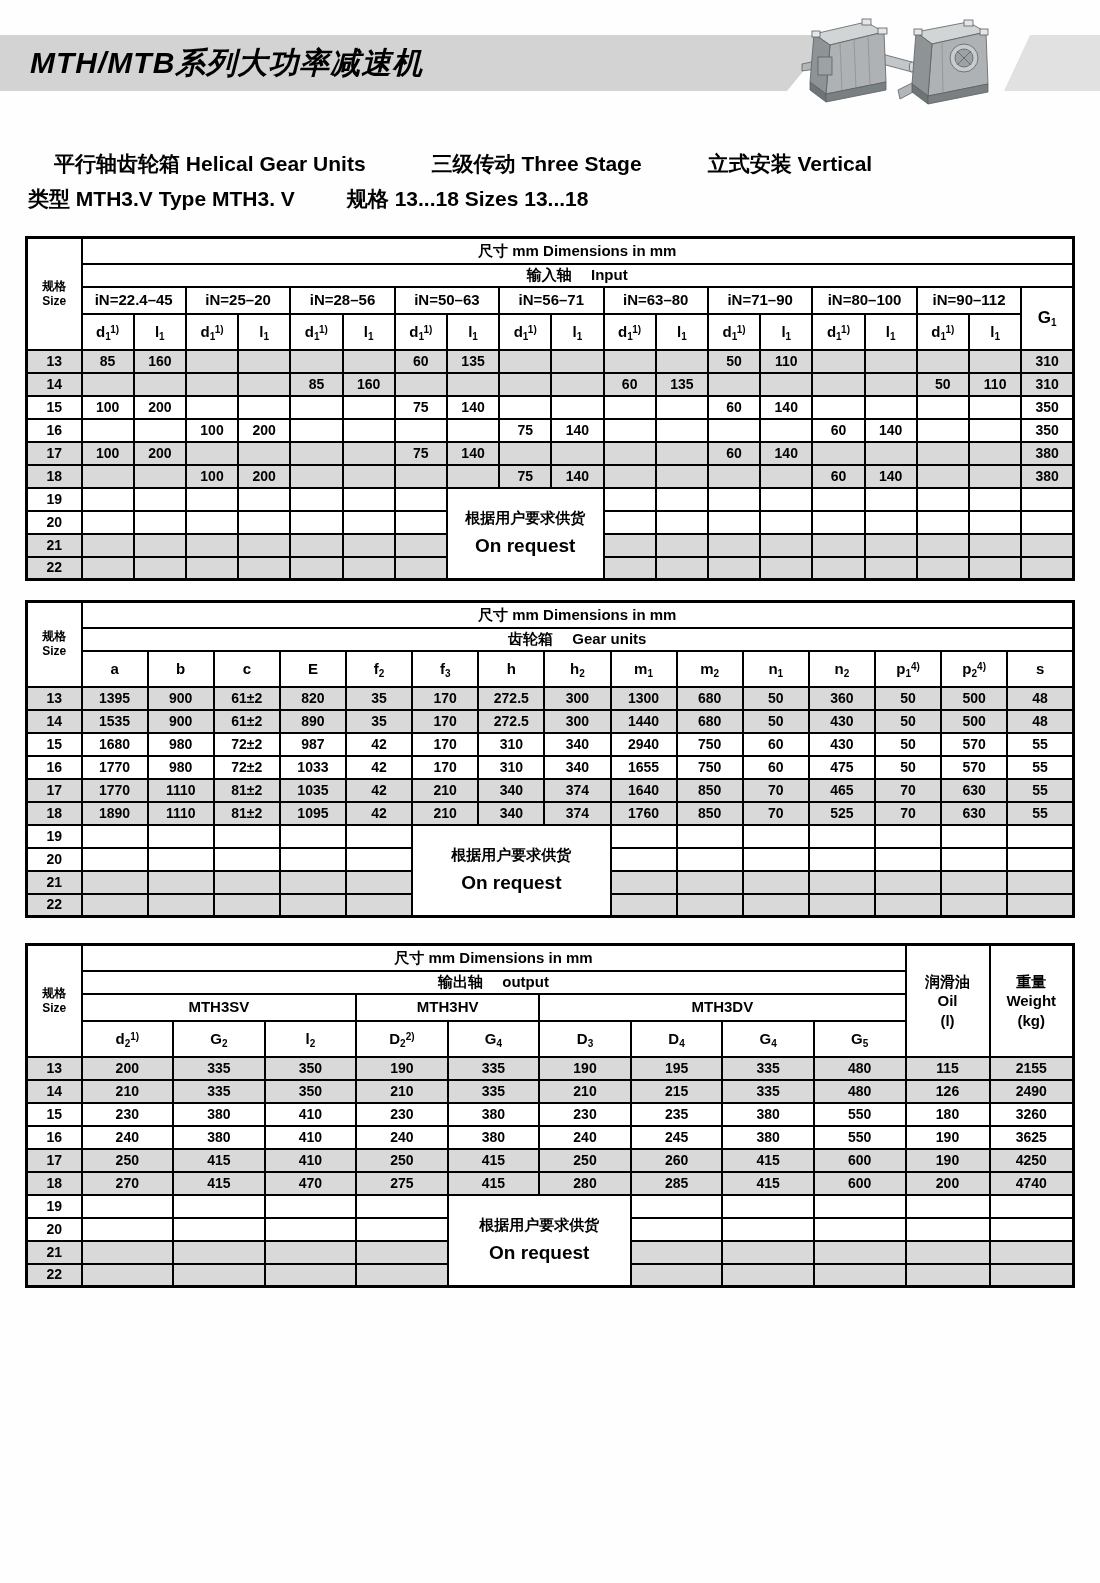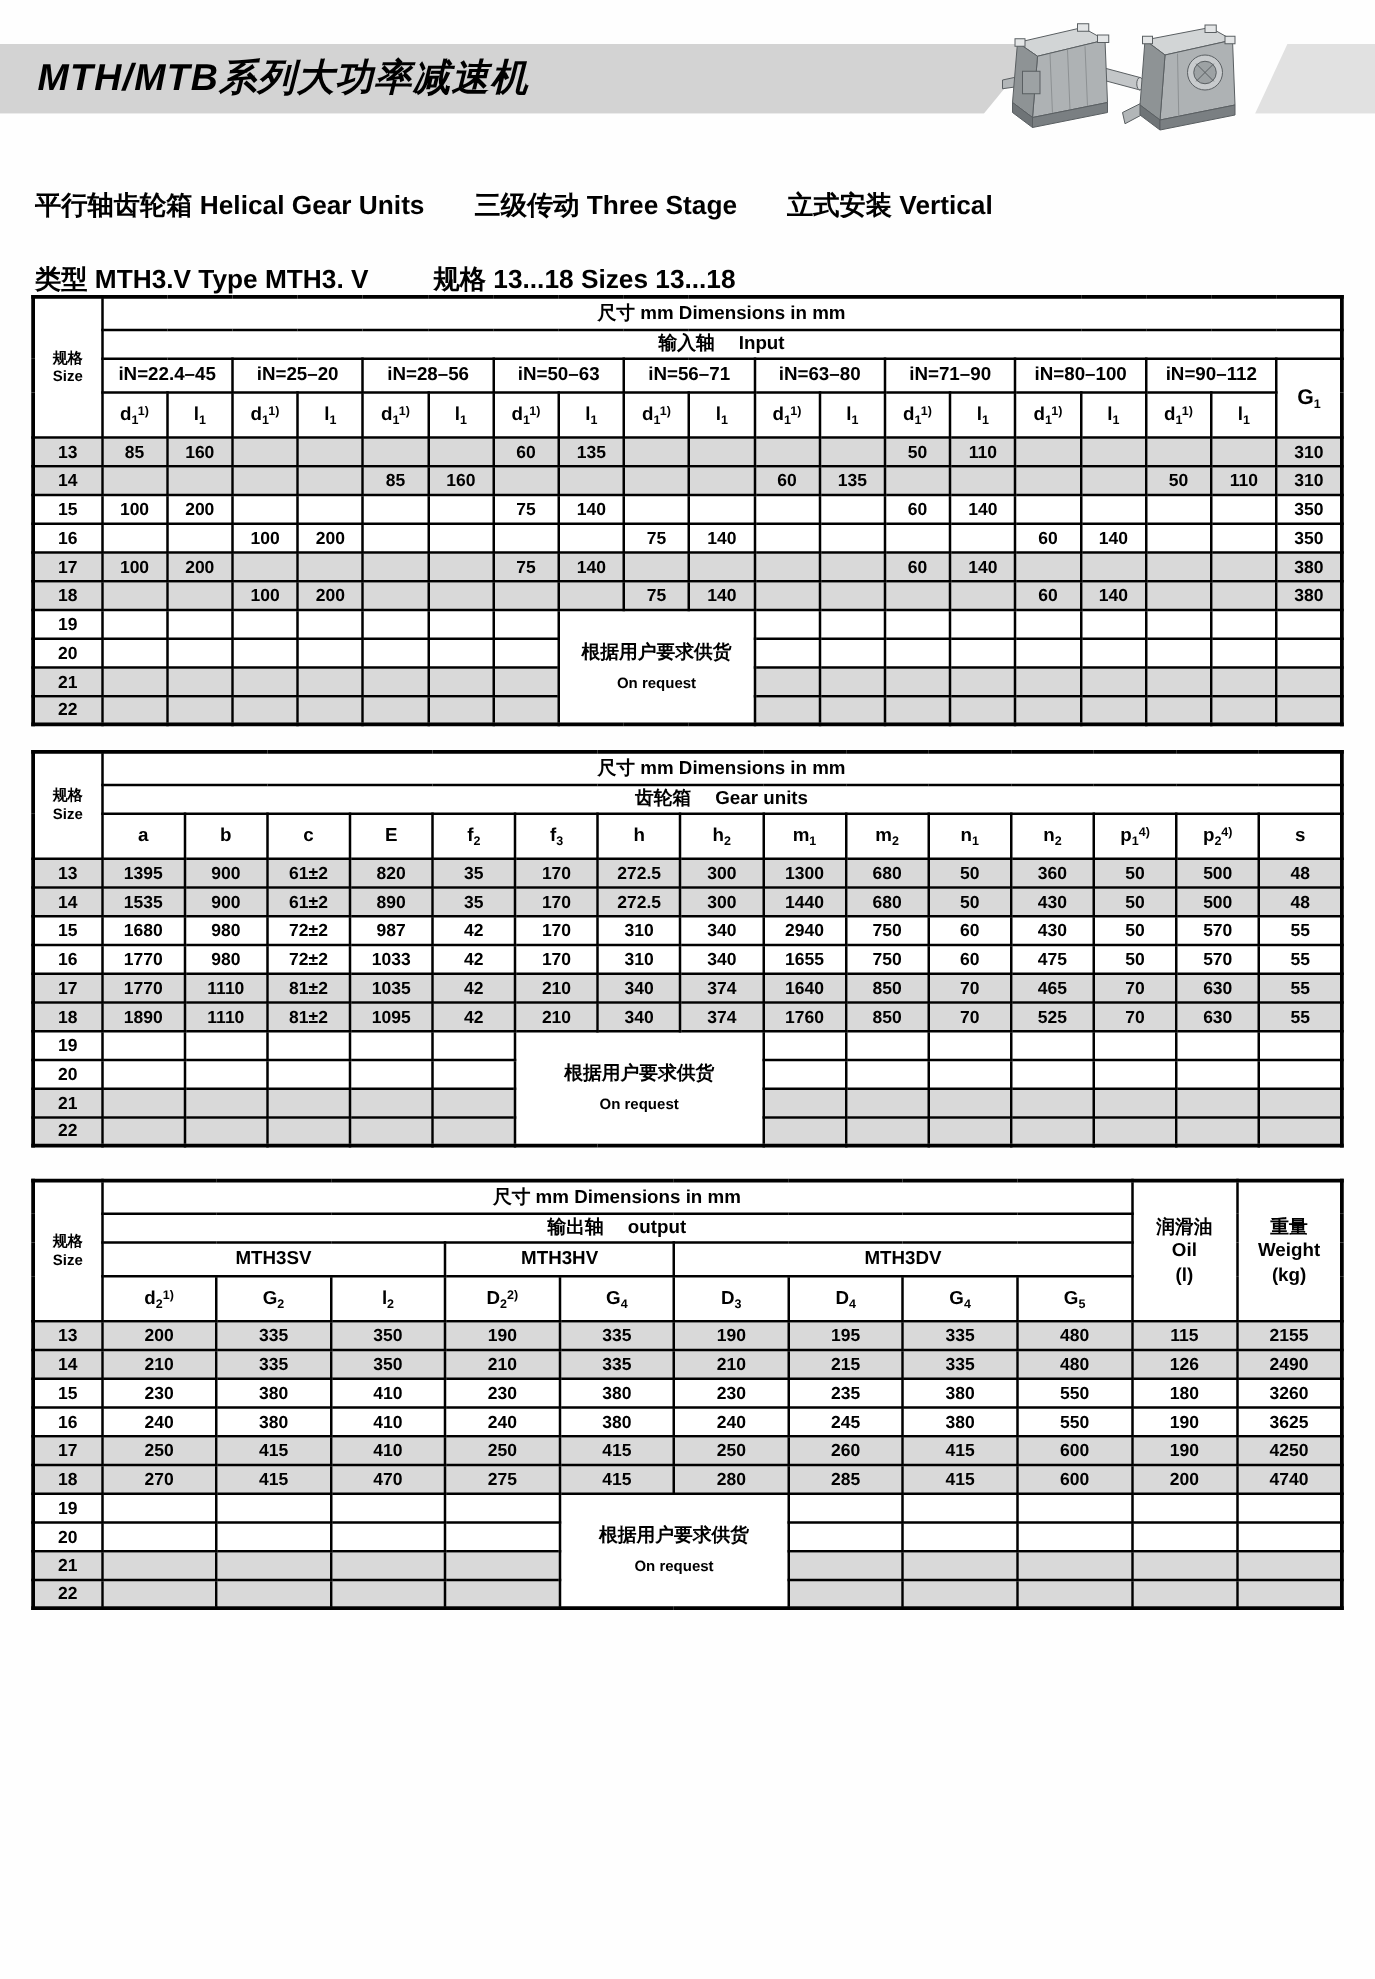--- a/index.html
+++ b/index.html
@@ -24,22 +24,22 @@
   .page-title {
     position:absolute; left:30px; top:35px; height:50px; line-height:56px;
     font-size:30px; font-weight:bold; font-style:italic; letter-spacing:1px;
     white-space:nowrap;
   }
   .gears { position:absolute; left:800px; top:12px; }
 
   
   .subline { position:absolute; left:28px; font-size:21px; font-weight:bold; white-space:nowrap; }
   .subline-1 { top:150px; }
-  .subline-2 { top:209px;text-align:right; }
-  .subline-1 span { margin-right:40px; }
+  .subline-2 { top:185px;text-align:right; }
+  .subline-1 span { margin-right:40px;margin-left:26px; }
   .subline-2 span { margin-right:52px; }
 
   
   table.dim-table {
     position:absolute; left:25px; width:1050px;
     border-collapse:collapse; table-layout:fixed;
     border:3px solid #000;
   }
   #table1 { top:236px; }
   #table2 { top:600px; }
@@ -49,21 +49,21 @@
     padding:0; font-weight:bold; font-size:14px; line-height:1.05;
     overflow:hidden; background:#fff;
   }
   .dim-table thead th { font-size:15px; background:#fff; }
   tr.hrow-a { height:26px; } tr.hrow-b { height:23px; }
   tr.hrow-c { height:27px; } tr.hrow-d { height:36px; }
   tr.drow { height:23px; }
   tr.g > th, tr.g > td { background:#d9d9d9; }
   tr.w > th, tr.w > td { background:#ffffff; }
   td.onreq { background:#ffffff !important; font-size:15px; }
-  td.onreq .en { margin-top:10px; font-size:12px; }
+  td.onreq .en { margin-top:10px; font-size:19px; }
   .size-head { font-size:12px; line-height:1.25; }
   .g1-head { font-size:17px; }
   sub { font-size:10px; position:relative; top:3px; vertical-align:baseline; line-height:0; }
   sup { font-size:10px; position:relative; top:-4px; vertical-align:baseline; line-height:0; }
   .mlh { line-height:1.3; }
 </style>
 </head>
 <body>
 
 <div class="page">

